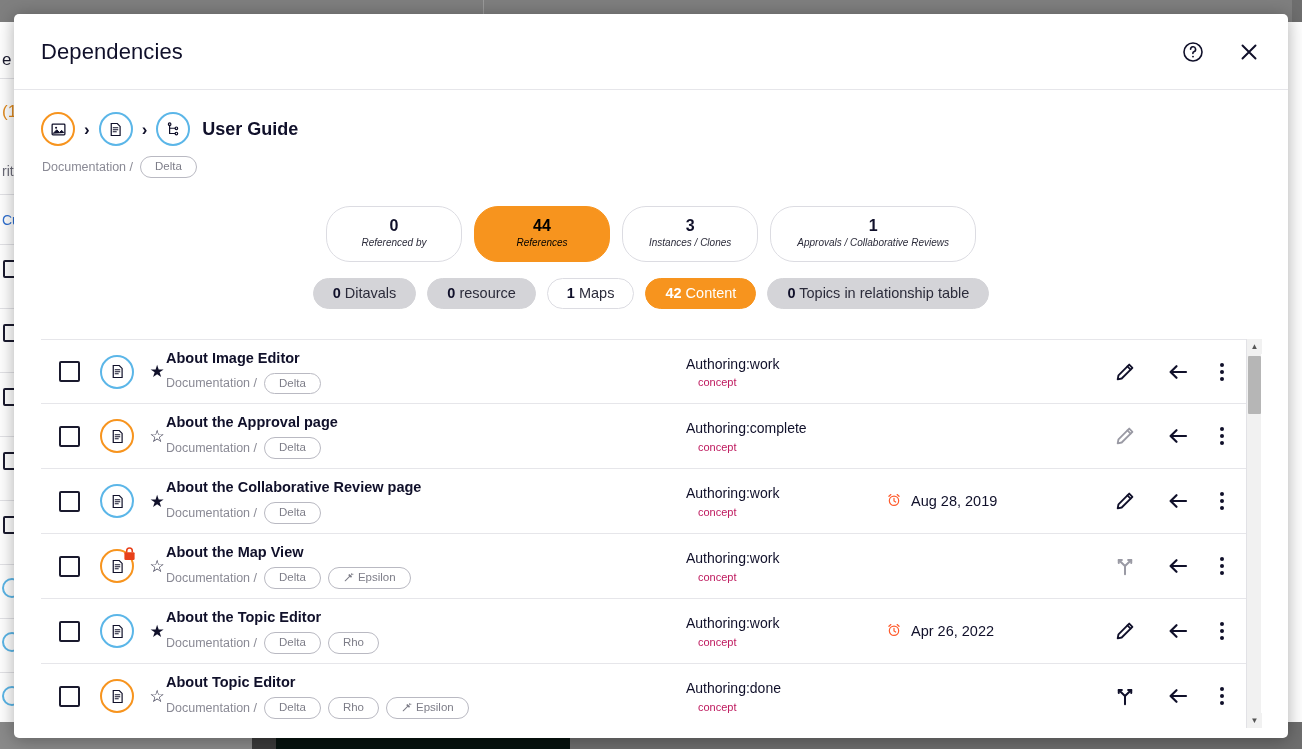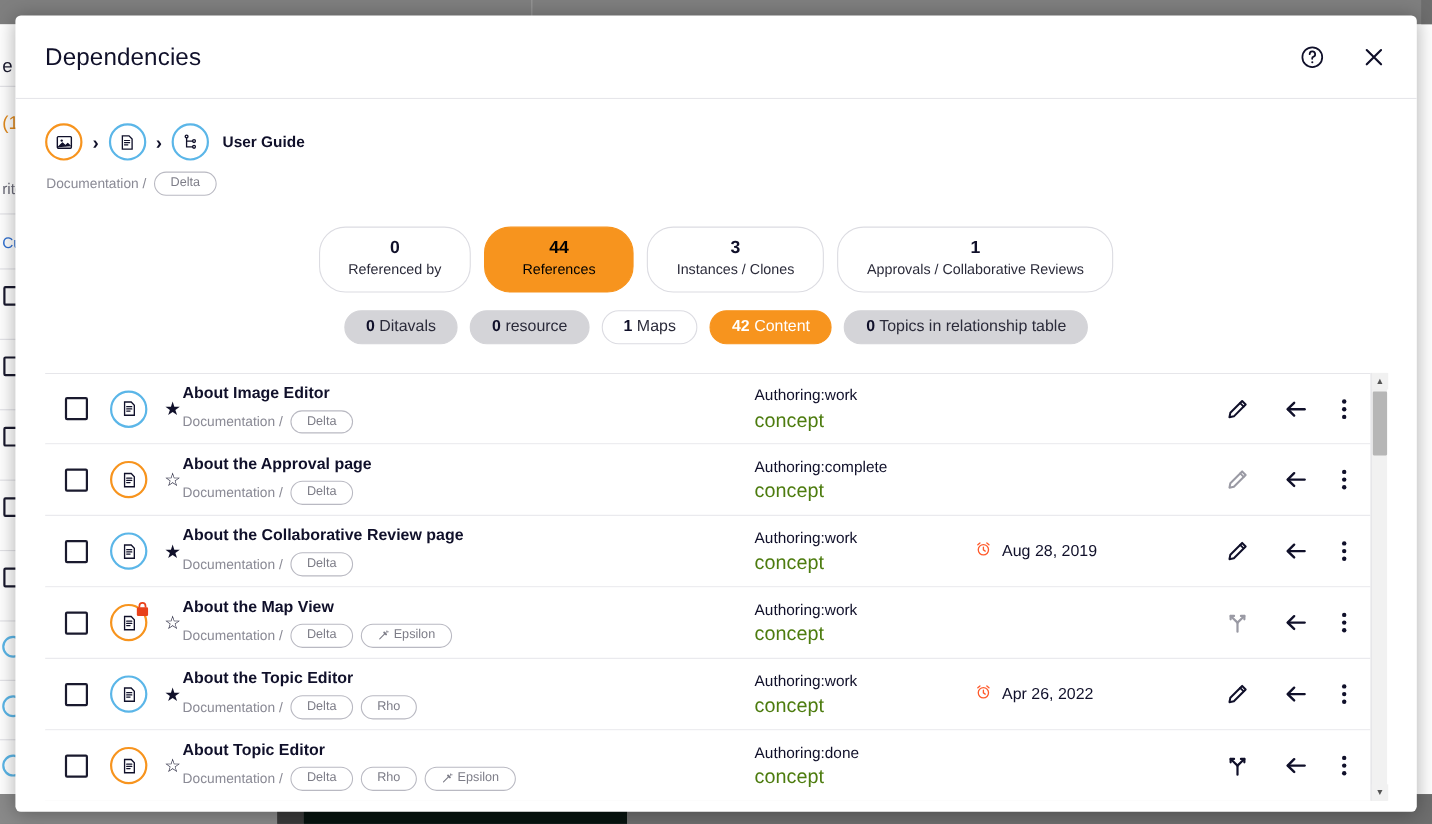--- a/index.html
+++ b/index.html
@@ -97,21 +97,21 @@
     width: 34px; height: 34px; border-radius: 50%;
     display: flex; align-items: center; justify-content: center;
     border: 2px solid #5bb6e8; background: #fff; flex: none;
   }
   .bc-circle.orange { border-color: #f7941e; }
   .bc-sep {
     margin: 0 9px; color: #10102a; font-size: 17px; font-weight: 700;
     line-height: 1;
   }
   .bc-title {
-    margin-left: 12px; font-size: 14px; font-weight: 700; color: #10102a;
+    margin-left: 12px; font-size: 18px; font-weight: 700; color: #10102a;
   }
   .bc-sub {
     margin-top: 10px; margin-left: 1px;
     display: flex; align-items: center; font-size: 12.5px; color: #8a8a95;
   }
   .tag-pill {
     display: inline-flex; align-items: center; gap: 4px;
     border: 1px solid #b9b9c2; border-radius: 11px;
     padding: 2px 14px; font-size: 11.5px; color: #7d7d88;
     background: #fff; line-height: 1.35; white-space: nowrap;
@@ -126,21 +126,21 @@
   .stat {
     border: 1px solid #dcdce2; border-radius: 24px;
     background: #fff; min-width: 136px;
     padding: 9px 26px 11px;
     text-align: center; cursor: pointer;
   }
   .stat.active { background: #f7941e; border-color: #f7941e; }
   .stat .num {
     font-size: 16px; font-weight: 700; color: #10102a; line-height: 1.3;
   }
-  .stat .lbl { font-size: 13px; color: #2b2b3a; line-height: 1.35; }
+  .stat .lbl { font-size: 10px; color: #2b2b3a; line-height: 1.35; font-style: italic; }
   .stat.active .num, .stat.active .lbl { color: #000000; }
 
   .chips-row {
     margin-top: 16px;
     display: flex; justify-content: center; align-items: center; gap: 11px;
   }
   .chip {
     border-radius: 16px; padding: 7px 19px 8px;
     font-size: 14.5px; color: #2b2b3a; line-height: 1;
     border: 1px solid #dcdce2; background: #fff; cursor: pointer;
@@ -196,21 +196,21 @@
     margin-top: 5px; display: flex; align-items: center;
     font-size: 12.5px; color: #8a8a95;
   }
   .name-cell .sub .tag-pill { margin-left: 7px; }
 
   .status-cell { width: 200px; flex: none; }
   .status-cell .st {
     font-size: 14px; color: #10102a; line-height: 1.3;
   }
   .status-cell .ty {
-    margin-top: 3px; font-size: 18px; color: #4d7c0f;
+    margin-top: 3px; font-size: 11px; color: #be185d; margin-left: 12px;
   }
   .date-cell {
     width: 175px; flex: none; display: flex; align-items: center; gap: 9px;
     font-size: 14.5px; color: #10102a;
   }
   .actions {
     margin-left: auto; display: flex; align-items: center; gap: 30px;
     padding-right: 22px;
   }
   .act { cursor: pointer; color: #10102a; display: flex; }

